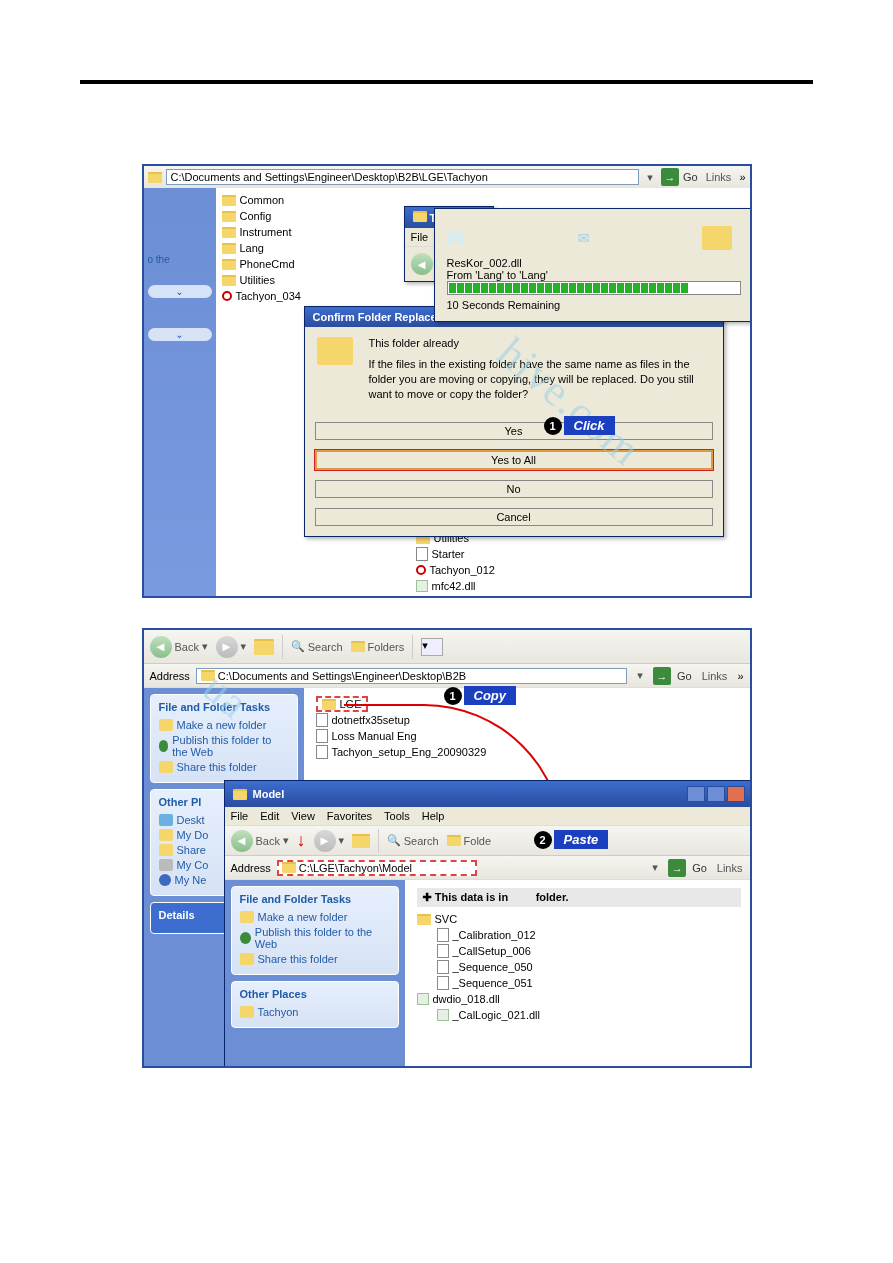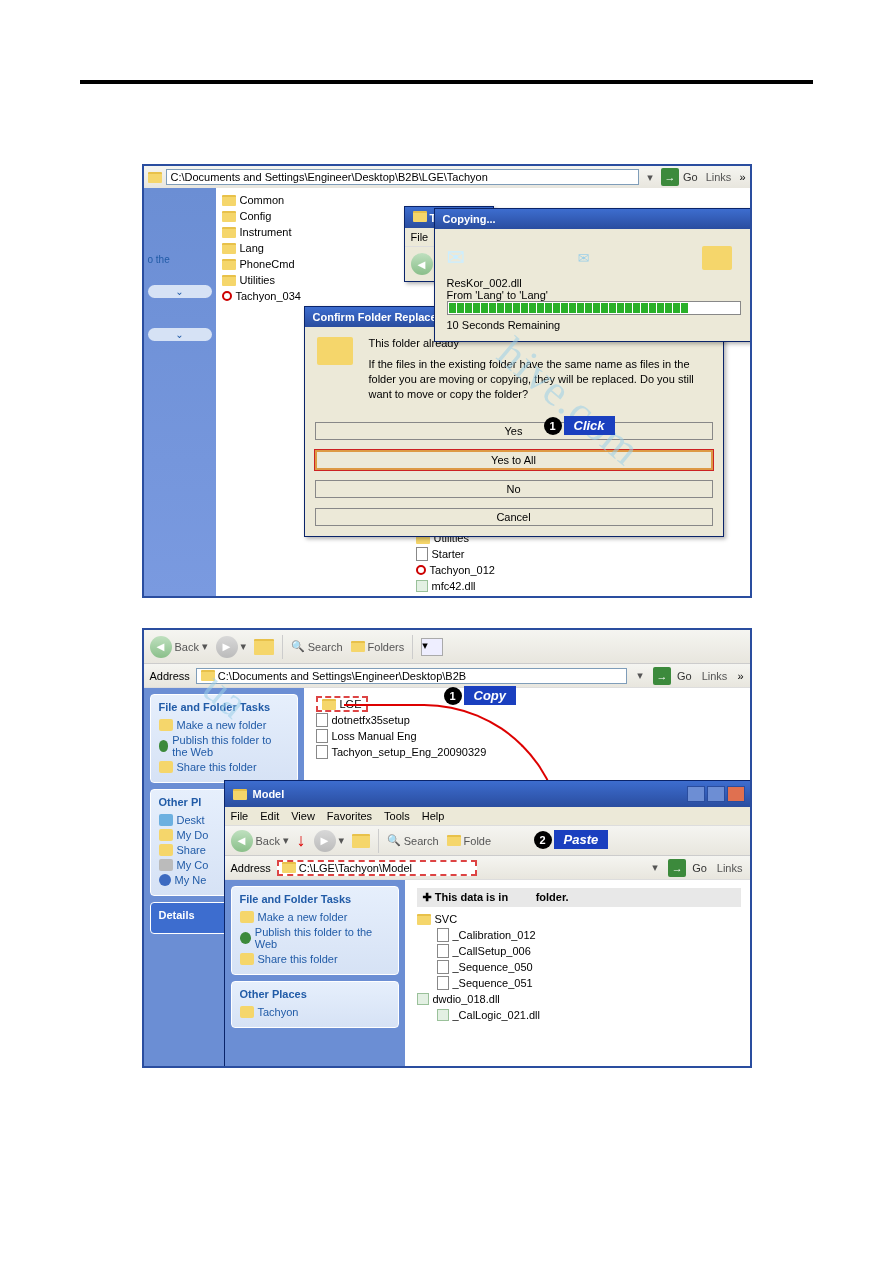--- a/index.html
+++ b/index.html
@@ -188,21 +188,20 @@
       </div>
       <div class="dlg-btns">
         <div class="win-btn">Yes</div>
         <div class="win-btn hl">Yes to All</div>
         <div class="win-btn">No</div>
         <div class="win-btn">Cancel</div>
       </div>
     </div>
 
     <div class="dialog" style="left:290px; top:42px; width:320px;">
-      <div class="dlg-title">Copying...</div>
       <div class="dlg-body">
         <div style="display:flex; justify-content:space-between; align-items:center; height:38px;">
           <span style="font-size:22px;color:#cceeff;">✉</span>
           <span style="font-size:14px;color:#9dd0e8;">✉</span>
           <span class="big-folder" style="width:30px;height:24px;"></span>
         </div>
         <div>ResKor_002.dll</div>
         <div>From 'Lang' to 'Lang'</div>
         <div class="progress">
           <div class="pseg"></div>

